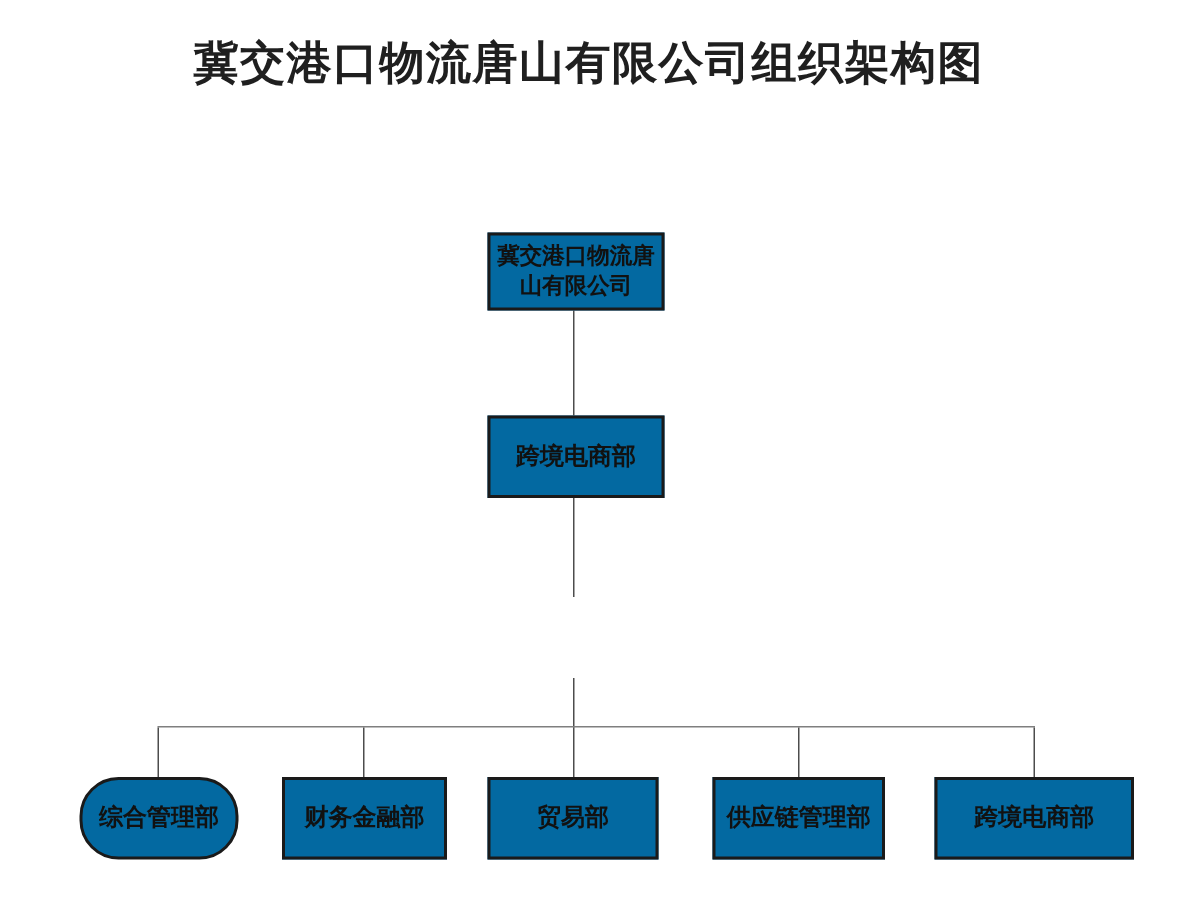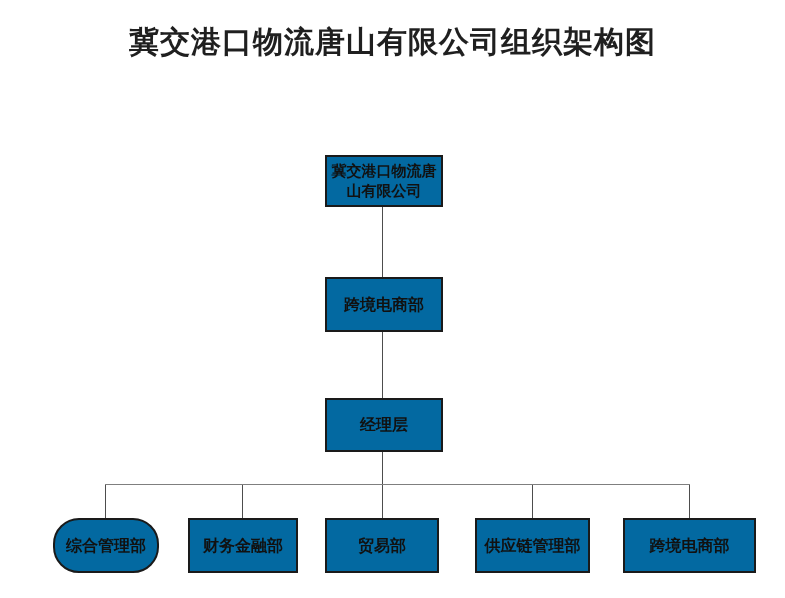--- a/index.html
+++ b/index.html
@@ -90,21 +90,20 @@
   <div class="vline v-drop drop-0"></div>
   <div class="vline v-drop drop-1"></div>
   <div class="vline v-drop drop-2"></div>
   <div class="vline v-drop drop-3"></div>
   <div class="vline v-drop drop-4"></div>
 
   <div class="org-box box-root">冀交港口物流唐山有限公司</div>
 
   <div class="org-box box-director">跨境电商部</div>
 
-  <div class="org-box box-manager">经理层</div>
 
   <div class="org-box box-dept dept-0">综合管理部</div>
 
   <div class="org-box box-dept dept-1">财务金融部</div>
 
   <div class="org-box box-dept dept-3">供应链管理部</div>
 
   <div class="org-box box-dept dept-2">贸易部</div>
 
   <div class="org-box box-dept dept-4">跨境电商部</div>

